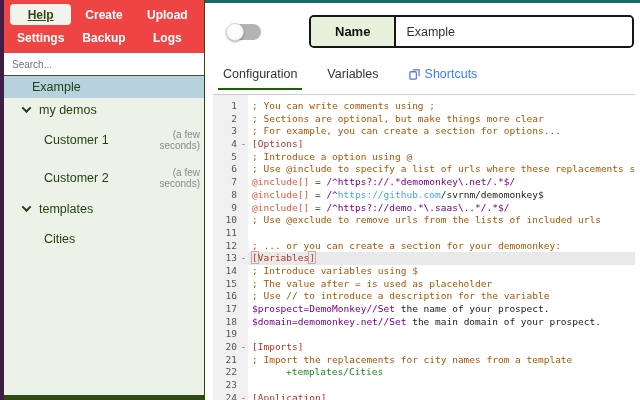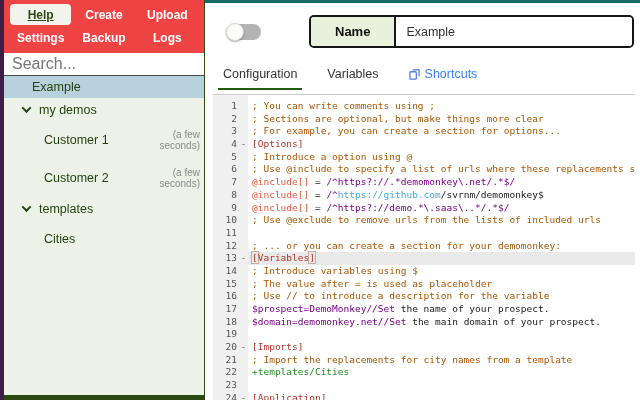--- a/index.html
+++ b/index.html
@@ -9,21 +9,21 @@
   
   .sidebar { position:absolute; left:0; top:0; width:205px; height:400px;
              background:#edf2e8; border-left:4px solid #3f1e46;
              border-right:1px solid #2d4a12; display:flex; flex-direction:column; }
   .nav { background:#ef4444; display:grid; grid-template-columns:1fr 1fr 1fr;
          gap:2px 2px; padding:4px 6px 5px 6px; }
   .nav-btn { color:#fff; font-weight:bold; font-size:12px; text-align:center;
              padding:4px 2px 3px; border-radius:4px 4px 0 0; cursor:pointer; }
   .nav-btn.active { background:#f2f3ec; color:#2d4a12; text-decoration:underline; border-radius:4px; }
   .search { height:23px; border:none; border-bottom:1px solid #4a4a4a; width:100%;
-            padding:9px 8px; font-size:16px; background:#fff; outline:none; color:#333; }
+            padding:9px 8px; font-size:10px; background:#fff; outline:none; color:#333; }
   .tree { flex:1; overflow:hidden; }
   .tree-row { display:flex; align-items:center; font-size:12.5px; color:#24420f; cursor:pointer; }
   .tree-row.selected { background:#b7d1dd; }
   .row-item1 { min-height:22px; padding-left:28px; }
   .row-group { min-height:23px; padding-left:19px; }
   .row-child { min-height:38px; padding-left:40px; }
   .chev { width:7px; height:7px; border-left:2px solid #24420f; border-bottom:2px solid #24420f;
           transform:rotate(-45deg) translate(1px,-1px); margin-right:9px; flex-shrink:0; }
   .meta { margin-left:auto; width:56px; font-size:10px; line-height:11.5px;
           color:#8a8a8a; text-align:right; padding-right:4px; }
@@ -66,21 +66,21 @@
           font-size:9px; cursor:pointer; }
   .code { padding-left:4px; }
   .tk-comment { color:#aa5500; }
   .tk-section { color:#b03428; }
   .tk-section-b { color:#b03428; border:1px solid #caa9a0; margin:0 -1px; }
   .tk-include { color:#e8573a; }
   .tk-plain { color:#1a1a1a; }
   .tk-regex { color:#770088; }
   .tk-link { color:#45aadd; }
   .tk-vardef { color:#770088; }
-  .tk-import { color:#1e8a1e; }
+  .tk-import { color:#1e8a1e;margin-left:34px; }
 </style>
 </head>
 <body>
 
 <div class="sidebar">
   <div class="nav">
       <div class="nav-btn active">Help</div>
       <div class="nav-btn">Create</div>
       <div class="nav-btn">Upload</div>
       <div class="nav-btn">Settings</div>

